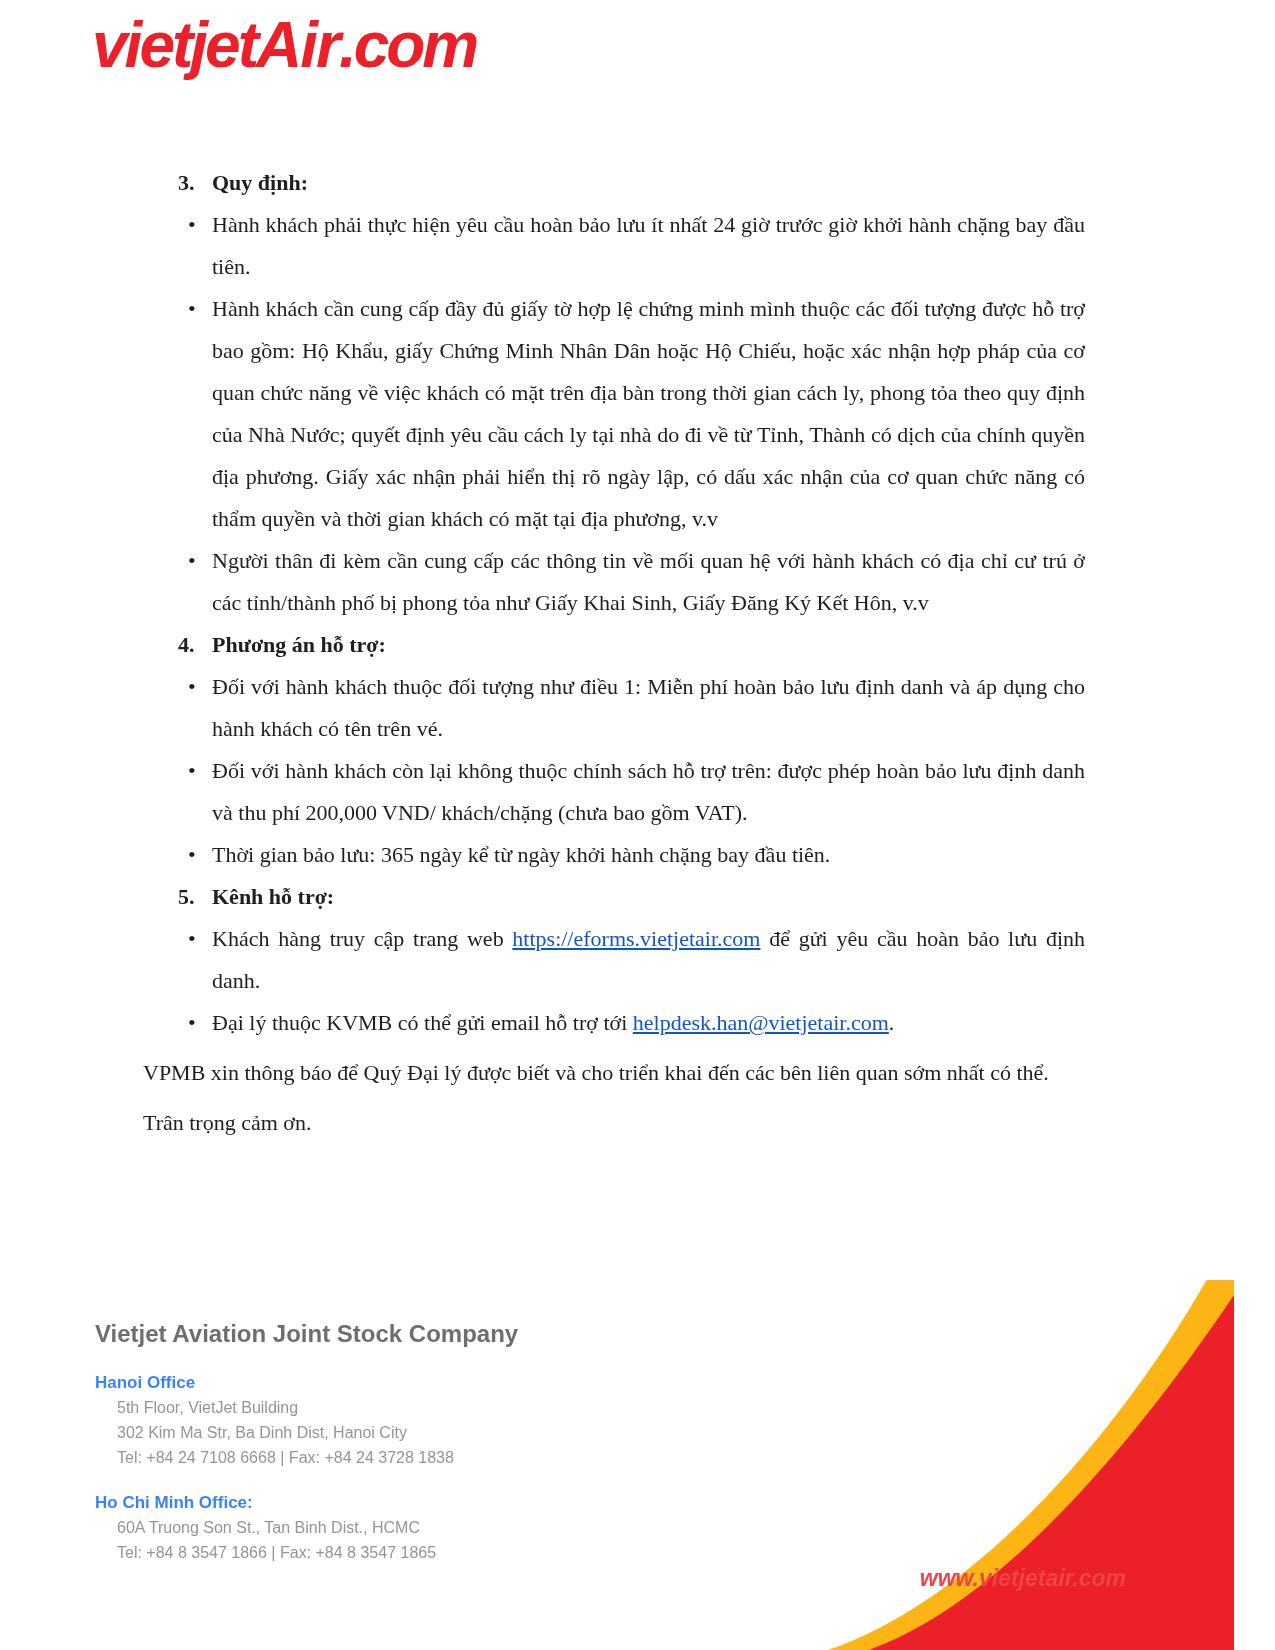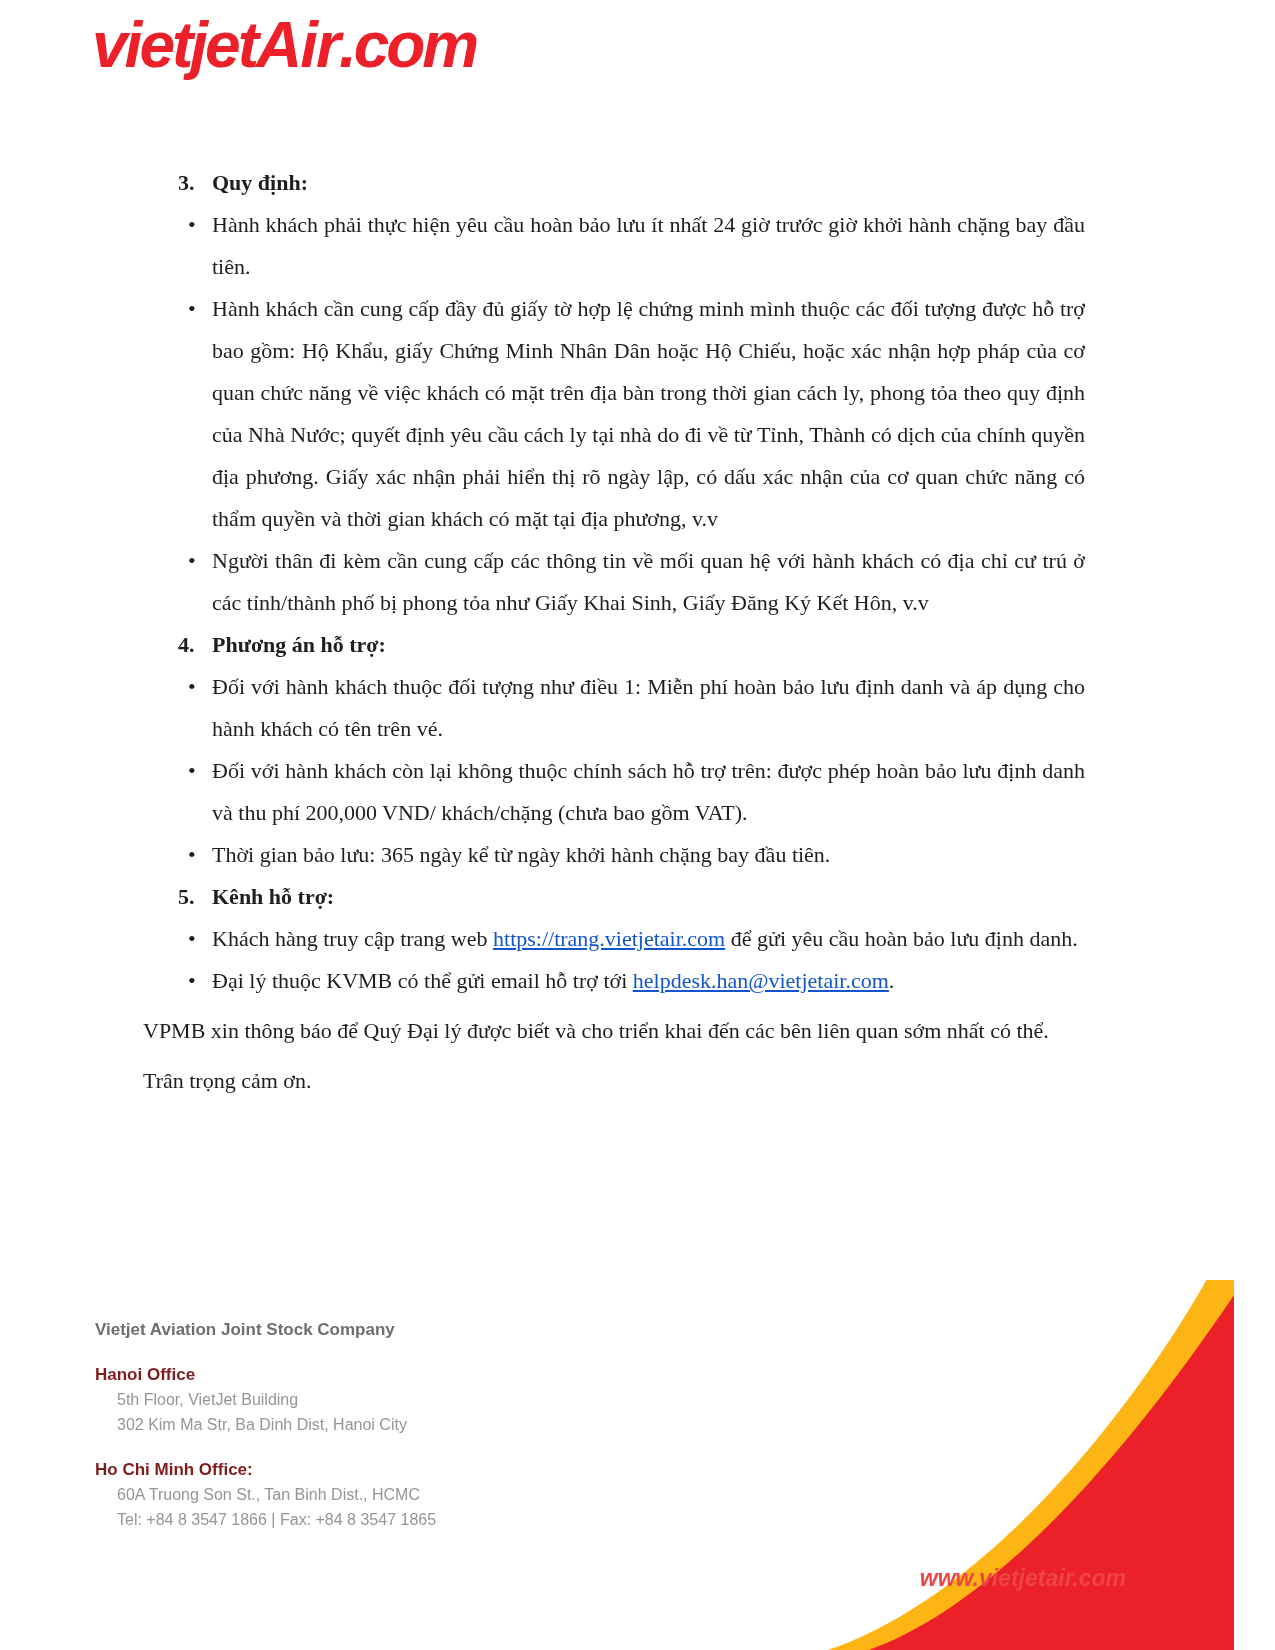--- a/index.html
+++ b/index.html
@@ -47,26 +47,26 @@
   }
   .closing { margin-top:8px; }
 
   
   .footer {
     position:absolute; left:95px; top:1320px;
     font-family:"Liberation Sans","DejaVu Sans",sans-serif;
     color:#939598;
   }
   .company {
-    font-size:17px; font-weight:bold; color:#6D6E71;
+    font-size:24px; font-weight:bold; color:#6D6E71;
     margin-bottom:22px;
   }
   .office { margin-bottom:20px; }
   .office-title {
-    font-size:17px; font-weight:bold; color:#7f1d1d;
+    font-size:17px; font-weight:bold; color:#3b82f6;
     line-height:25px;
   }
   .office-line { font-size:16px; line-height:25px;margin-left:22px; }
 
   
   .swoosh { position:absolute; right:0; bottom:0; display:block; }
   .swoosh-yellow { fill:var(--brand-yellow,#FDB515); }
   .swoosh-red { fill:var(--brand-red,#EC2029); }
   .website {
     position:absolute; right:108px; bottom:58px;
@@ -98,40 +98,41 @@
           <span class="sec-num">4.</span>
           <span>Phương án hỗ trợ:</span>
         </div>
         <div class="bullet"><span class="dot">•</span><span>Đối với hành khách thuộc đối tượng như điều 1: Miễn phí hoàn bảo lưu định danh và áp dụng cho hành khách có tên trên vé.</span></div>
         <div class="bullet"><span class="dot">•</span><span>Đối với hành khách còn lại không thuộc chính sách hỗ trợ trên: được phép hoàn bảo lưu định danh và thu phí 200,000 VND/ khách/chặng (chưa bao gồm VAT).</span></div>
         <div class="bullet"><span class="dot">•</span><span>Thời gian bảo lưu: </span><span class="b">365 ngày</span><span> kể từ ngày khởi hành chặng bay đầu tiên.</span></div>
         <div class="section-heading">
           <span class="sec-num">5.</span>
           <span>Kênh hỗ trợ:</span>
         </div>
-        <div class="bullet"><span class="dot">•</span><span>Khách hàng truy cập trang web </span><a class="doc-link b">https://trang.vietjetair.com</a><span> để gửi yêu cầu hoàn bảo lưu định danh.</span></div>
+        <div class="bullet"><span class="dot">•</span><span>Khách hàng truy cập trang web </span><a class="doc-link b">https://eforms.vietjetair.com</a><span> để gửi yêu cầu hoàn bảo lưu định danh.</span></div>
         <div class="bullet"><span class="dot">•</span><span>Đại lý thuộc KVMB có thể gửi email hỗ trợ tới </span><a class="doc-link">helpdesk.han@vietjetair.com</a><span>.</span></div>
       </div>
     <div class="closing">VPMB xin thông báo để Quý Đại lý được biết và cho triển khai đến các bên liên quan sớm nhất có thể.</div>
     <div class="closing">Trân trọng cảm ơn.</div>
   </div>
 
   <svg class="swoosh" width="420" height="370" viewBox="0 0 420 370" aria-hidden="true">
     <path class="swoosh-yellow" d="M -6 376 C 150 335 305 155 396 -6 L 426 -6 L 426 376 Z"></path>
     <path class="swoosh-red" d="M 36 376 C 176 338 322 162 426 6 L 426 376 Z"></path>
   </svg>
   <div class="website">www.vietjetair.com</div>
 
   <div class="footer">
     <div class="company">Vietjet Aviation Joint Stock Company</div>
 
     <div class="office">
       <div class="office-title">Hanoi Office</div>
       <div class="office-line">5th Floor, VietJet Building</div>
       <div class="office-line">302 Kim Ma Str, Ba Dinh Dist, Hanoi City</div>
+      <div class="office-line">Tel: +84 24 7108 6668 |  Fax: +84 24 3728 1838</div>
     </div>
 
     <div class="office">
       <div class="office-title">Ho Chi Minh Office:</div>
       <div class="office-line">60A Truong Son St., Tan Binh Dist., HCMC</div>
       <div class="office-line">Tel: +84 8 3547 1866  |  Fax: +84 8 3547 1865</div>
     </div>
   </div>
 
 </div>

